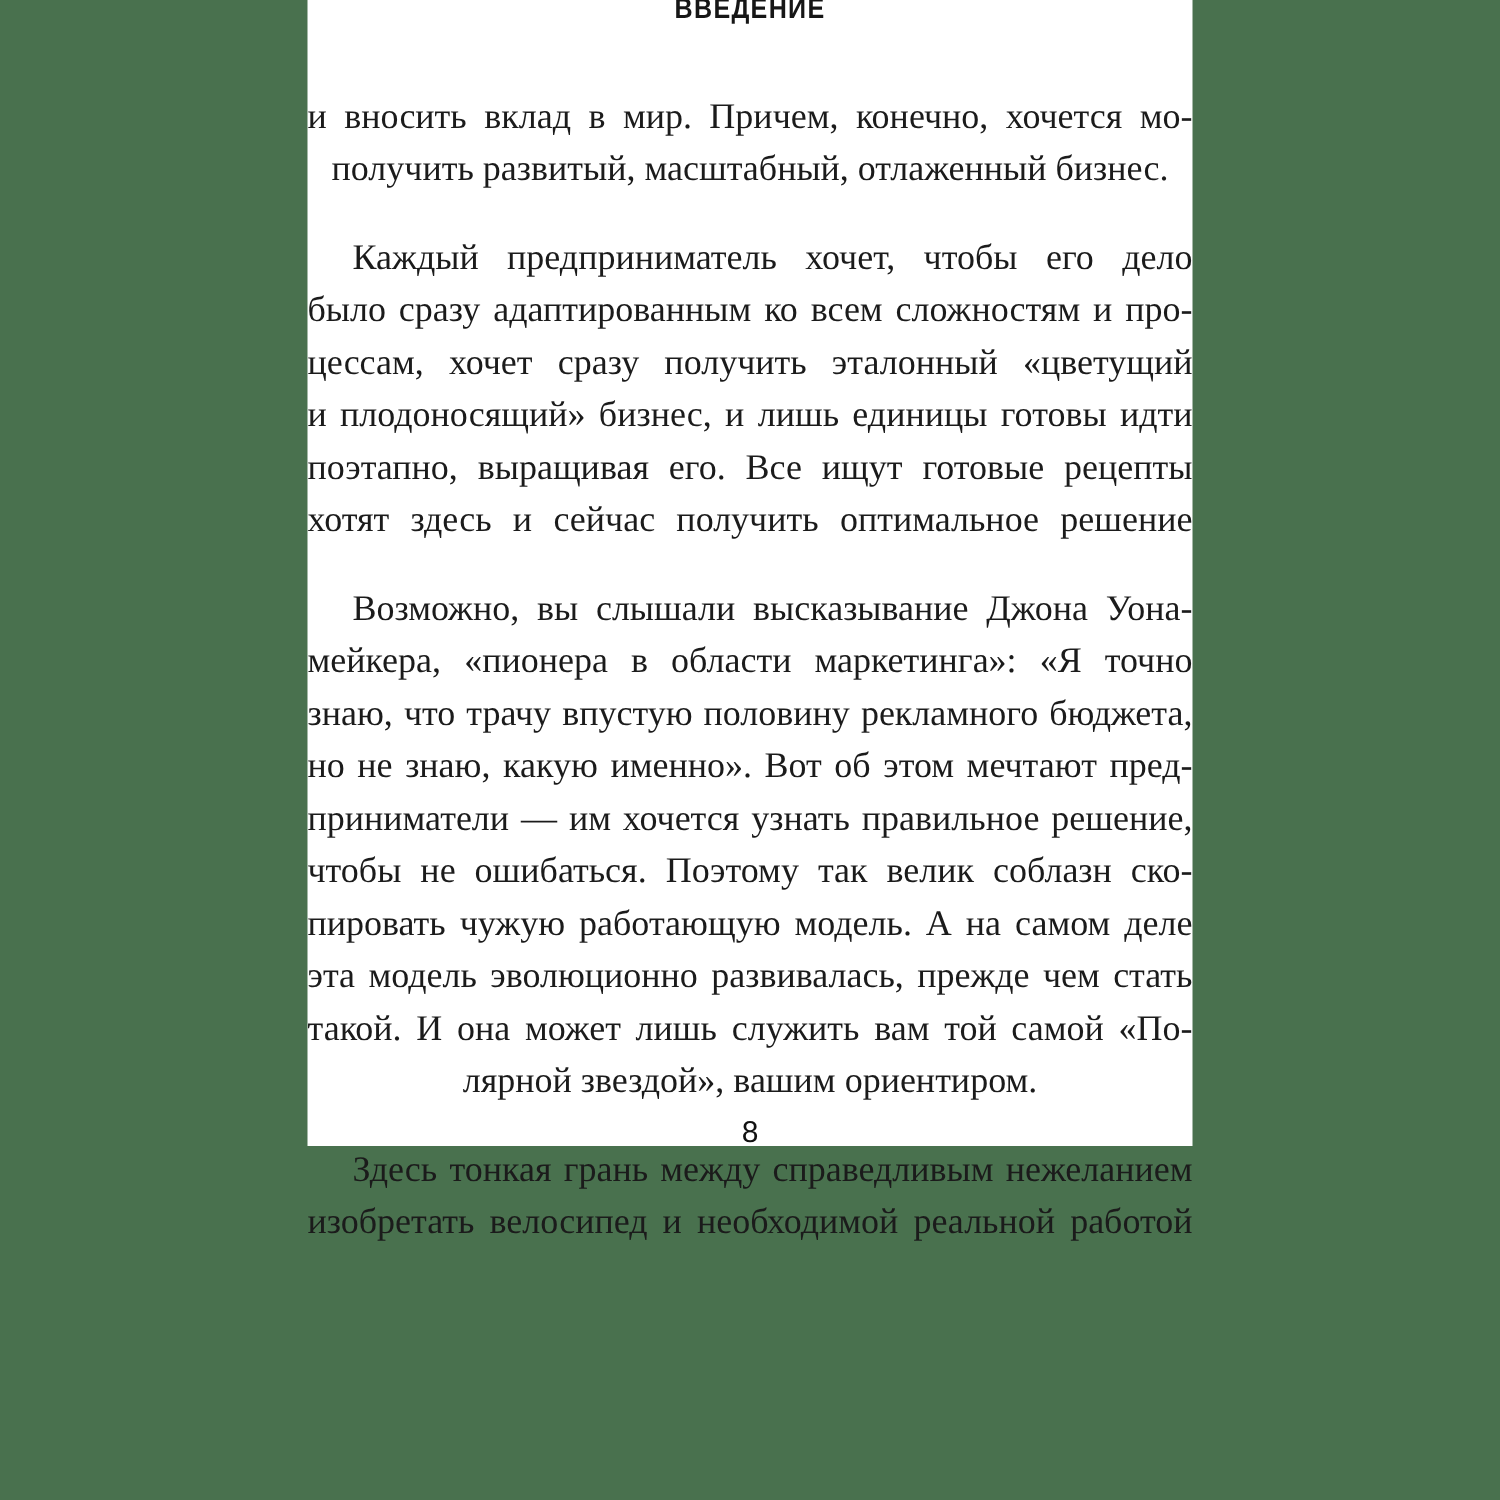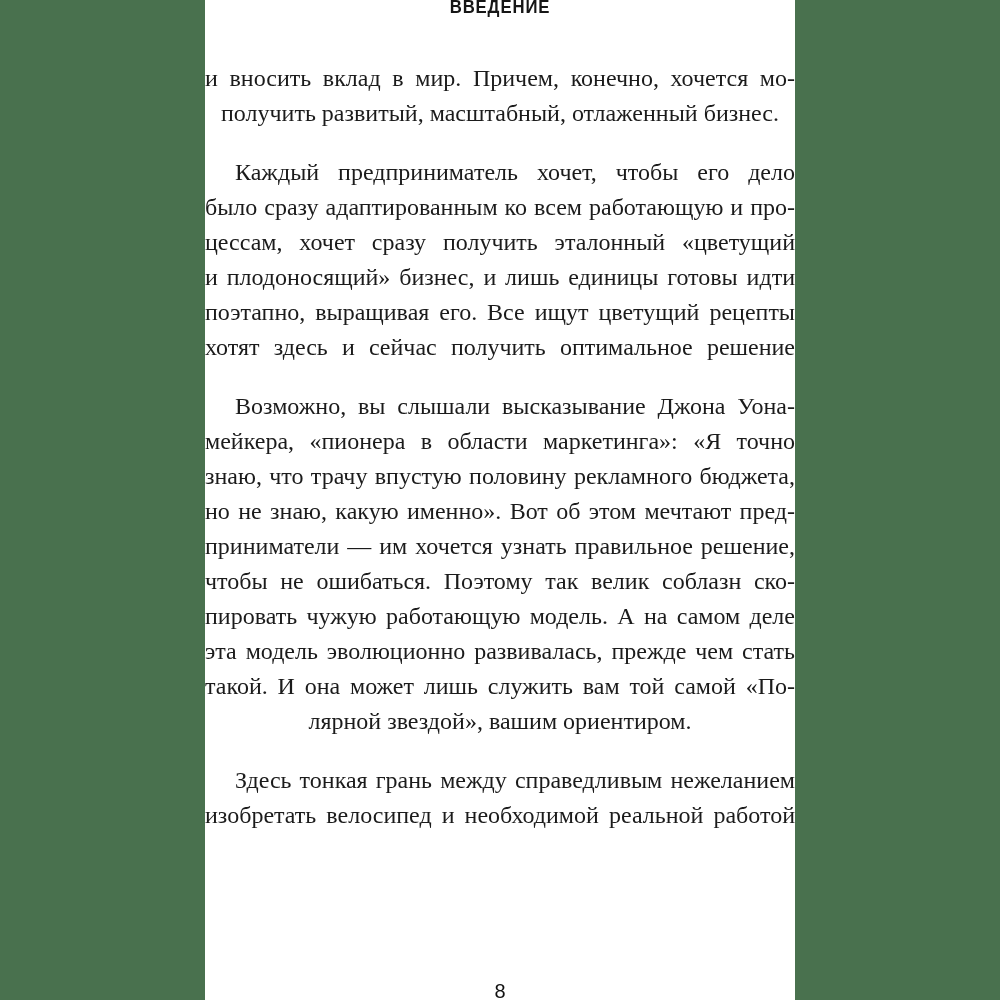--- a/index.html
+++ b/index.html
@@ -6,21 +6,21 @@
   body {
     width: 1000px; height: 1000px;
     background: var(--bg-green, #49714e);
     overflow: hidden;
     position: relative;
     font-family: "Liberation Serif", serif;
   }
   .page {
     position: absolute;
     left: 205px; top: 0;
-    width: 590px; height: 1000px;
+    width: 590px; height: 764px;
     background: var(--paper, #ffffff);
   }
   .running-header {
     position: absolute;
     top: -4px; left: 0; right: 0;
     text-align: center;
     font-family: "Liberation Sans", sans-serif;
     font-weight: bold;
     font-size: 19px;
     line-height: 22px;
@@ -59,24 +59,24 @@
 <div class="screen">
   <div class="page">
     <div class="running-header">ВВЕДЕНИЕ</div>
     <div class="text-body" id="text-body">
         <div class="para">
           <div class="line j">и вносить вклад в мир. Причем, конечно, хочется мо-</div>
           <div class="line">получить развитый, масштабный, отлаженный бизнес.</div>
         </div>
         <div class="para">
           <div class="line j indent">Каждый предприниматель хочет, чтобы его дело</div>
-          <div class="line j">было сразу адаптированным ко всем работающую и про-</div>
+          <div class="line j">было сразу адаптированным ко всем сложностям и про-</div>
           <div class="line j">цессам, хочет сразу получить эталонный «цветущий</div>
           <div class="line j">и плодоносящий» бизнес, и лишь единицы готовы идти</div>
-          <div class="line j">поэтапно, выращивая его. Все ищут цветущий рецепты</div>
+          <div class="line j">поэтапно, выращивая его. Все ищут готовые рецепты</div>
           <div class="line j">хотят здесь и сейчас получить оптимальное решение</div>
         </div>
         <div class="para">
           <div class="line j indent">Возможно, вы слышали высказывание Джона Уона-</div>
           <div class="line j">мейкера, «пионера в области маркетинга»: «Я точно</div>
           <div class="line j">знаю, что трачу впустую половину рекламного бюджета,</div>
           <div class="line j">но не знаю, какую именно». Вот об этом мечтают пред-</div>
           <div class="line j">приниматели — им хочется узнать правильное решение,</div>
           <div class="line j">чтобы не ошибаться. Поэтому так велик соблазн ско-</div>
           <div class="line j">пировать чужую работающую модель. А на самом деле</div>

